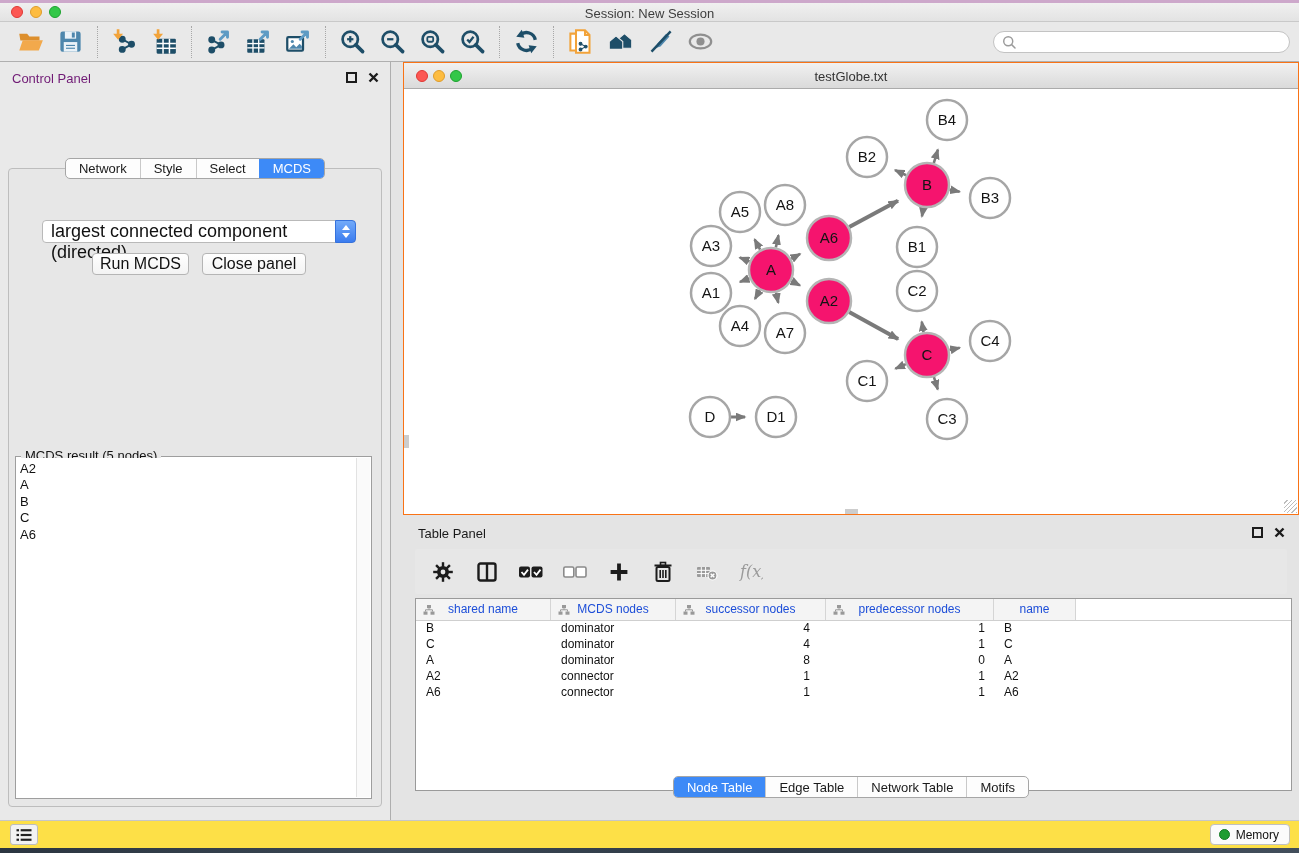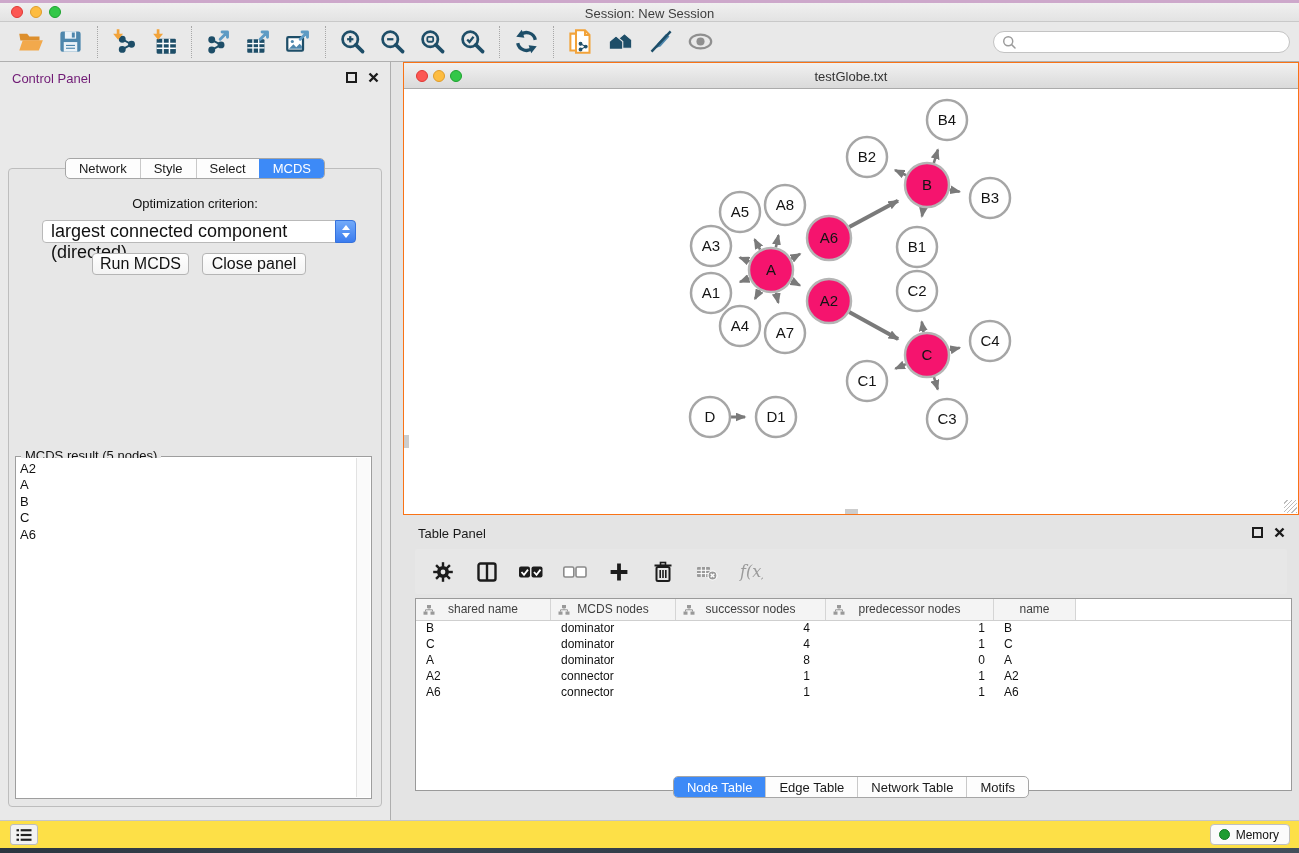--- a/index.html
+++ b/index.html
@@ -82,21 +82,21 @@
   .table-panel { position:absolute; left:403px; top:520px; width:896px; height:292px; }
   .tp-title { position:absolute; left:15px; top:6px; color:#1a1a1a; }
   .tp-icons { right:14px; top:7px; }
   .tp-toolbar { position:absolute; left:12px; right:12px; top:29px; height:45px; background:#E7E7E7;
     display:flex; align-items:center; gap:16px; padding-left:14px; border-radius:2px; }
   .tt-btn { width:28px; height:28px; display:flex; align-items:center; justify-content:center; }
   .tp-table { position:absolute; left:12px; right:7px; top:78px; bottom:21px; background:#fff;
     border:1px solid #9A9A9A; overflow:hidden; }
   .th-row { display:flex; height:22px; border-bottom:1px solid #CFCFCF; }
   .th-cell { position:relative; background:#F4F4F4; border-right:1px solid #D5D5D5;
-    font-size:12px; color:#404040; text-align:center; line-height:21px; }
+    font-size:12px; color:#1d4ed8; text-align:center; line-height:21px; }
   .th-cell .tree-ic { position:absolute; left:7px; top:5px; }
   .tbl-row { display:flex; height:16px; font-size:12px; line-height:15px; }
   .td { overflow:hidden; white-space:nowrap; }
   .al { text-align:left; padding-left:10px; }
   .ar2 { text-align:right; padding-right:16px; }
   .ar3 { text-align:right; padding-right:9px; }
   .tp-tabs { position:absolute; left:0; right:0; top:256px; display:flex; justify-content:center; }
   .tp-tabs .seg { line-height:21px; }
   .tp-tabs .seg-control { height:22px; }
   
@@ -307,21 +307,20 @@
   </div>
   <div class="cp-tabs">
       <div class="seg-control" id="cp-seg">
         <div class="seg">Network</div>
         <div class="seg">Style</div>
         <div class="seg">Select</div>
         <div class="seg active">MCDS</div>
       </div>
     </div>
   <div class="cp-inner">
-    <div class="opt-label">Optimization criterion:</div>
     <div class="dropdown">
       <span>largest connected component (directed)</span>
       <div class="dd-stepper">
         <div class="tri-up"></div>
           <div class="tri-down"></div>
       </div>
     </div>
     <div class="mac-btn run-btn">Run MCDS</div>
     <div class="mac-btn closep-btn">Close panel</div>
     <div class="result-group">

